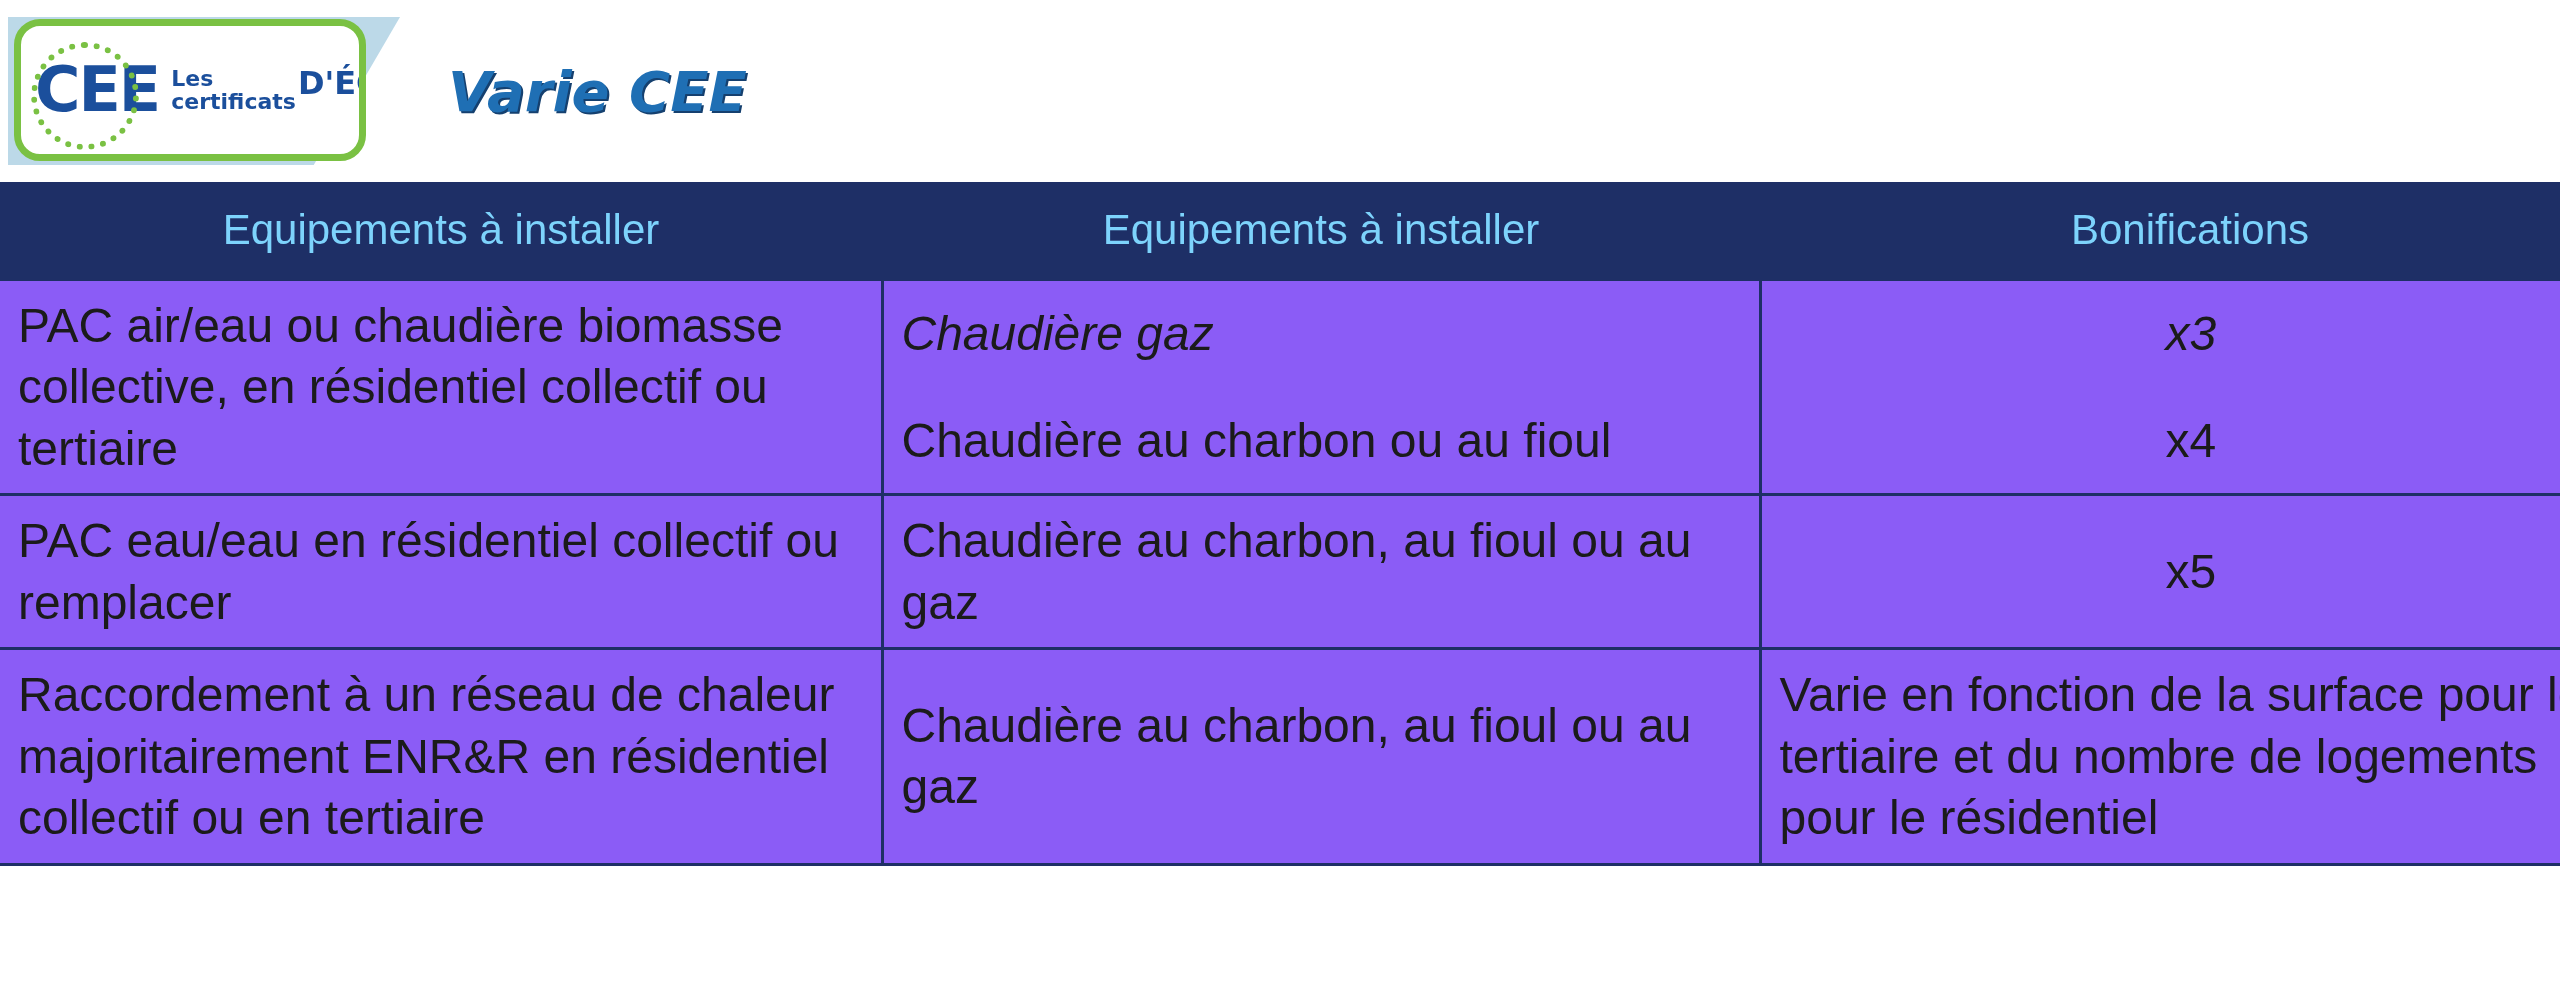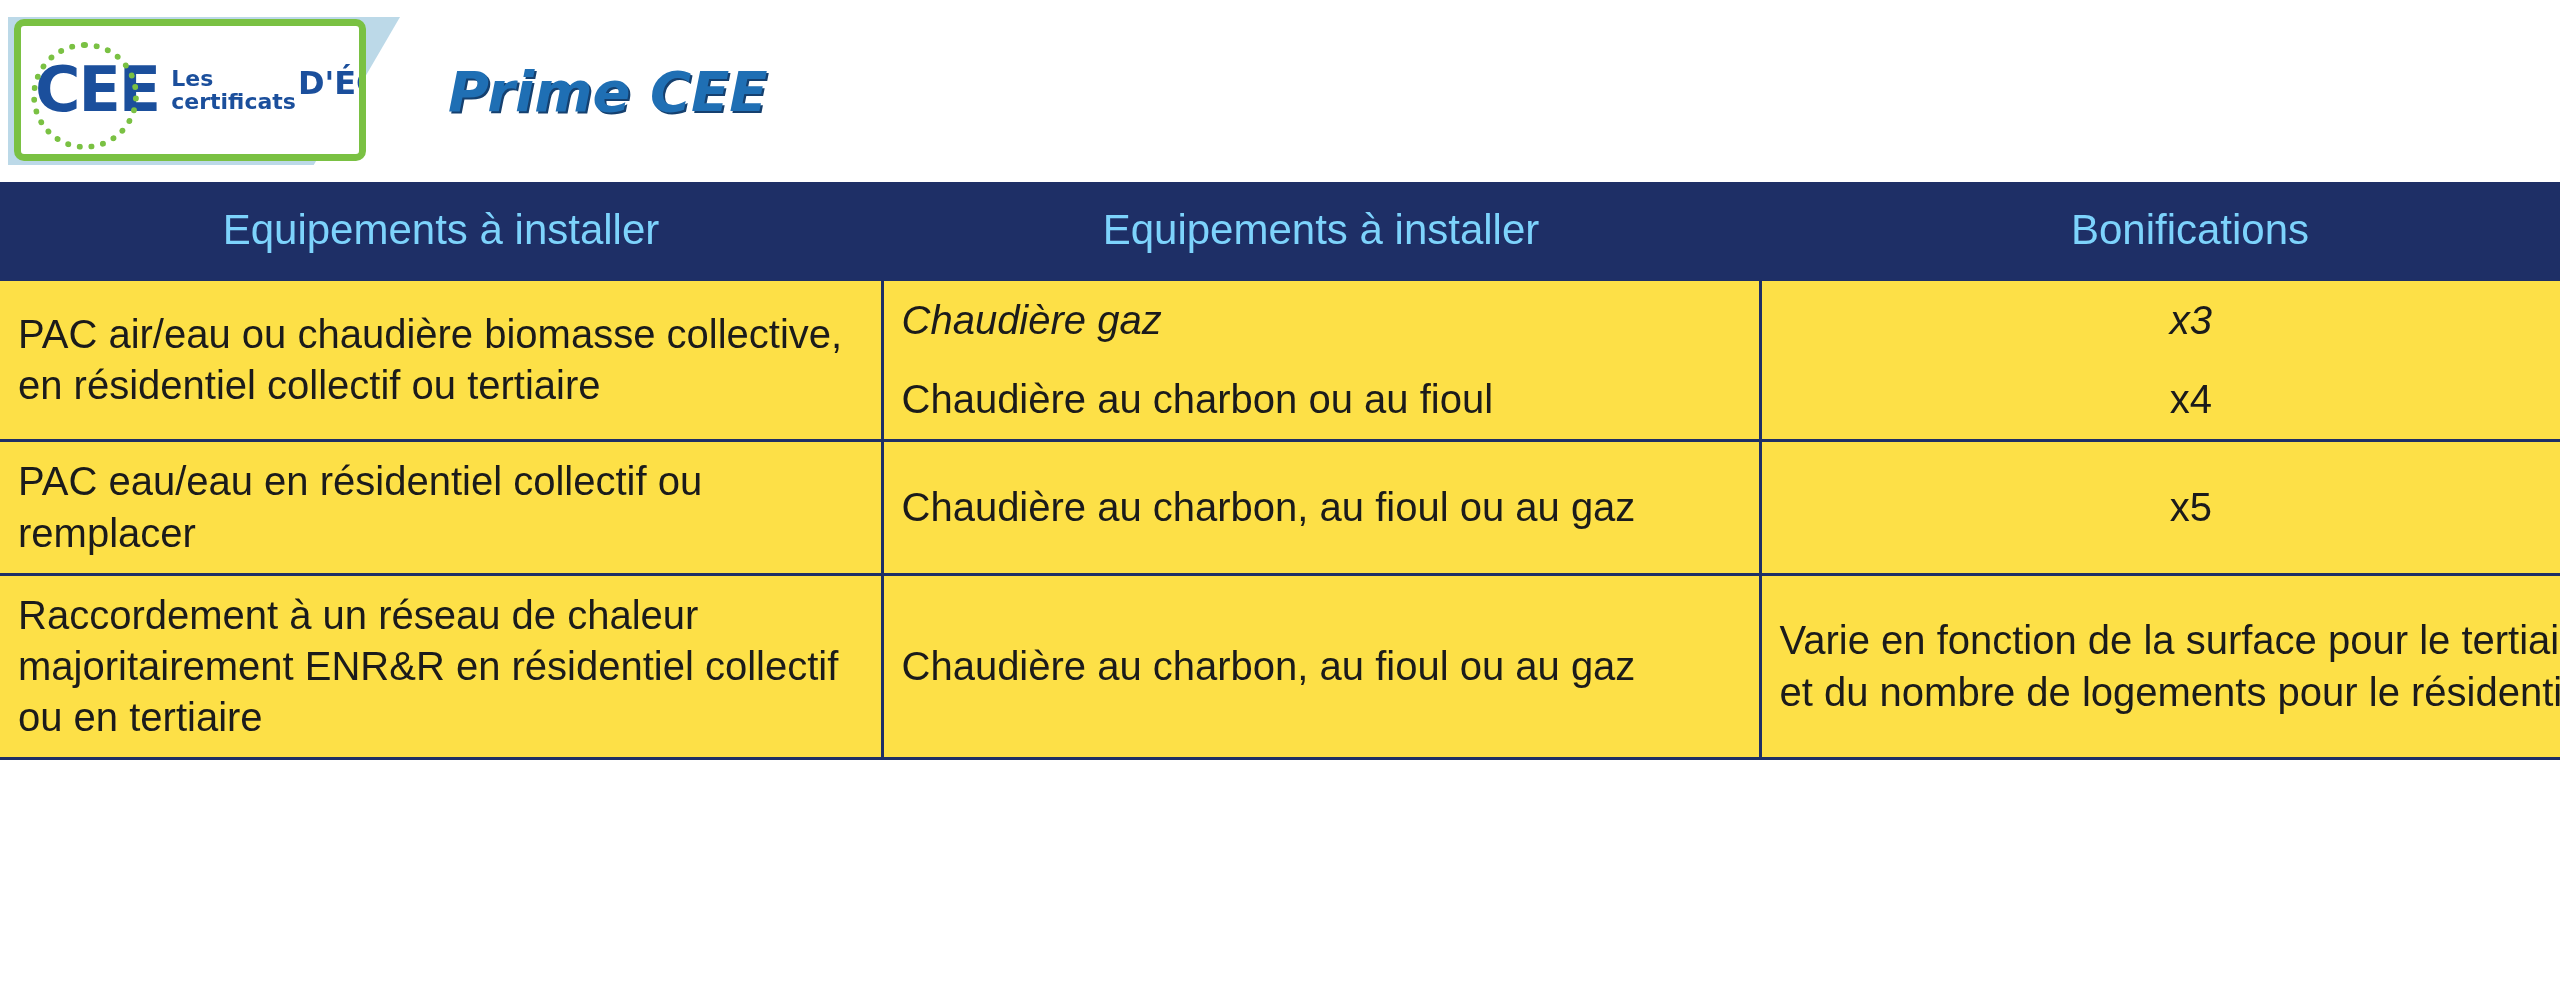--- a/index.html
+++ b/index.html
@@ -51,21 +51,21 @@
   }
 
   .logo-badge {
     position: absolute;
     left: 6px;
     top: 8px;
     width: 352px;
     height: 142px;
     background: #ffffff;
     border: 7px solid #7ac143;
-    border-radius: 10px;
+    border-radius: 26px;
     box-sizing: border-box;
     display: flex;
     align-items: center;
     overflow: hidden;
   }
 
   .logo-cee {
     font-family: "DejaVu Sans", sans-serif;
     font-weight: bold;
     font-size: 62px;
@@ -144,26 +144,26 @@
     color: #7dd3fc;
     font-weight: normal;
     font-size: 42px;
     text-align: center;
     padding: 24px 10px;
     border: 0;
   }
 
   .table td {
     border: 3px solid #1e2f66;
-    font-size: 40px;
+    font-size: 48px;
     color: #1b1b1b;
     vertical-align: middle;
     padding: 14px 18px;
     line-height: 1.28;
-    background: #fde047;
+    background: #8b5cf6;
   }
 
   .col-install { width: 862px; }
   .col-replace { width: 858px; }
   .col-bonus   { width: 840px; }
 
   .cell-left   { text-align: left; }
   .cell-center { text-align: center; }
 
   .sub-row-top {
@@ -189,21 +189,21 @@
       <div class="logo-ribbon"></div>
       <div class="logo-badge">
         <div class="logo-cee-circle"></div>
         <div class="logo-cee">CEE</div>
         <div class="logo-text-block">
           <div class="logo-line1">Les certificats</div>
           <div class="logo-line2">D'ÉCONOMIES</div>
         </div>
       </div>
     </div>
-    <div class="header-title">Prime CEE</div>
+    <div class="header-title">Varie CEE</div>
   </div>
 
   <table class="table">
     <thead>
       <tr>
         <th class="col-install">Equipements à installer</th>
         <th class="col-replace">Equipements à installer</th>
         <th class="col-bonus">Bonifications</th>
       </tr>
     </thead>

